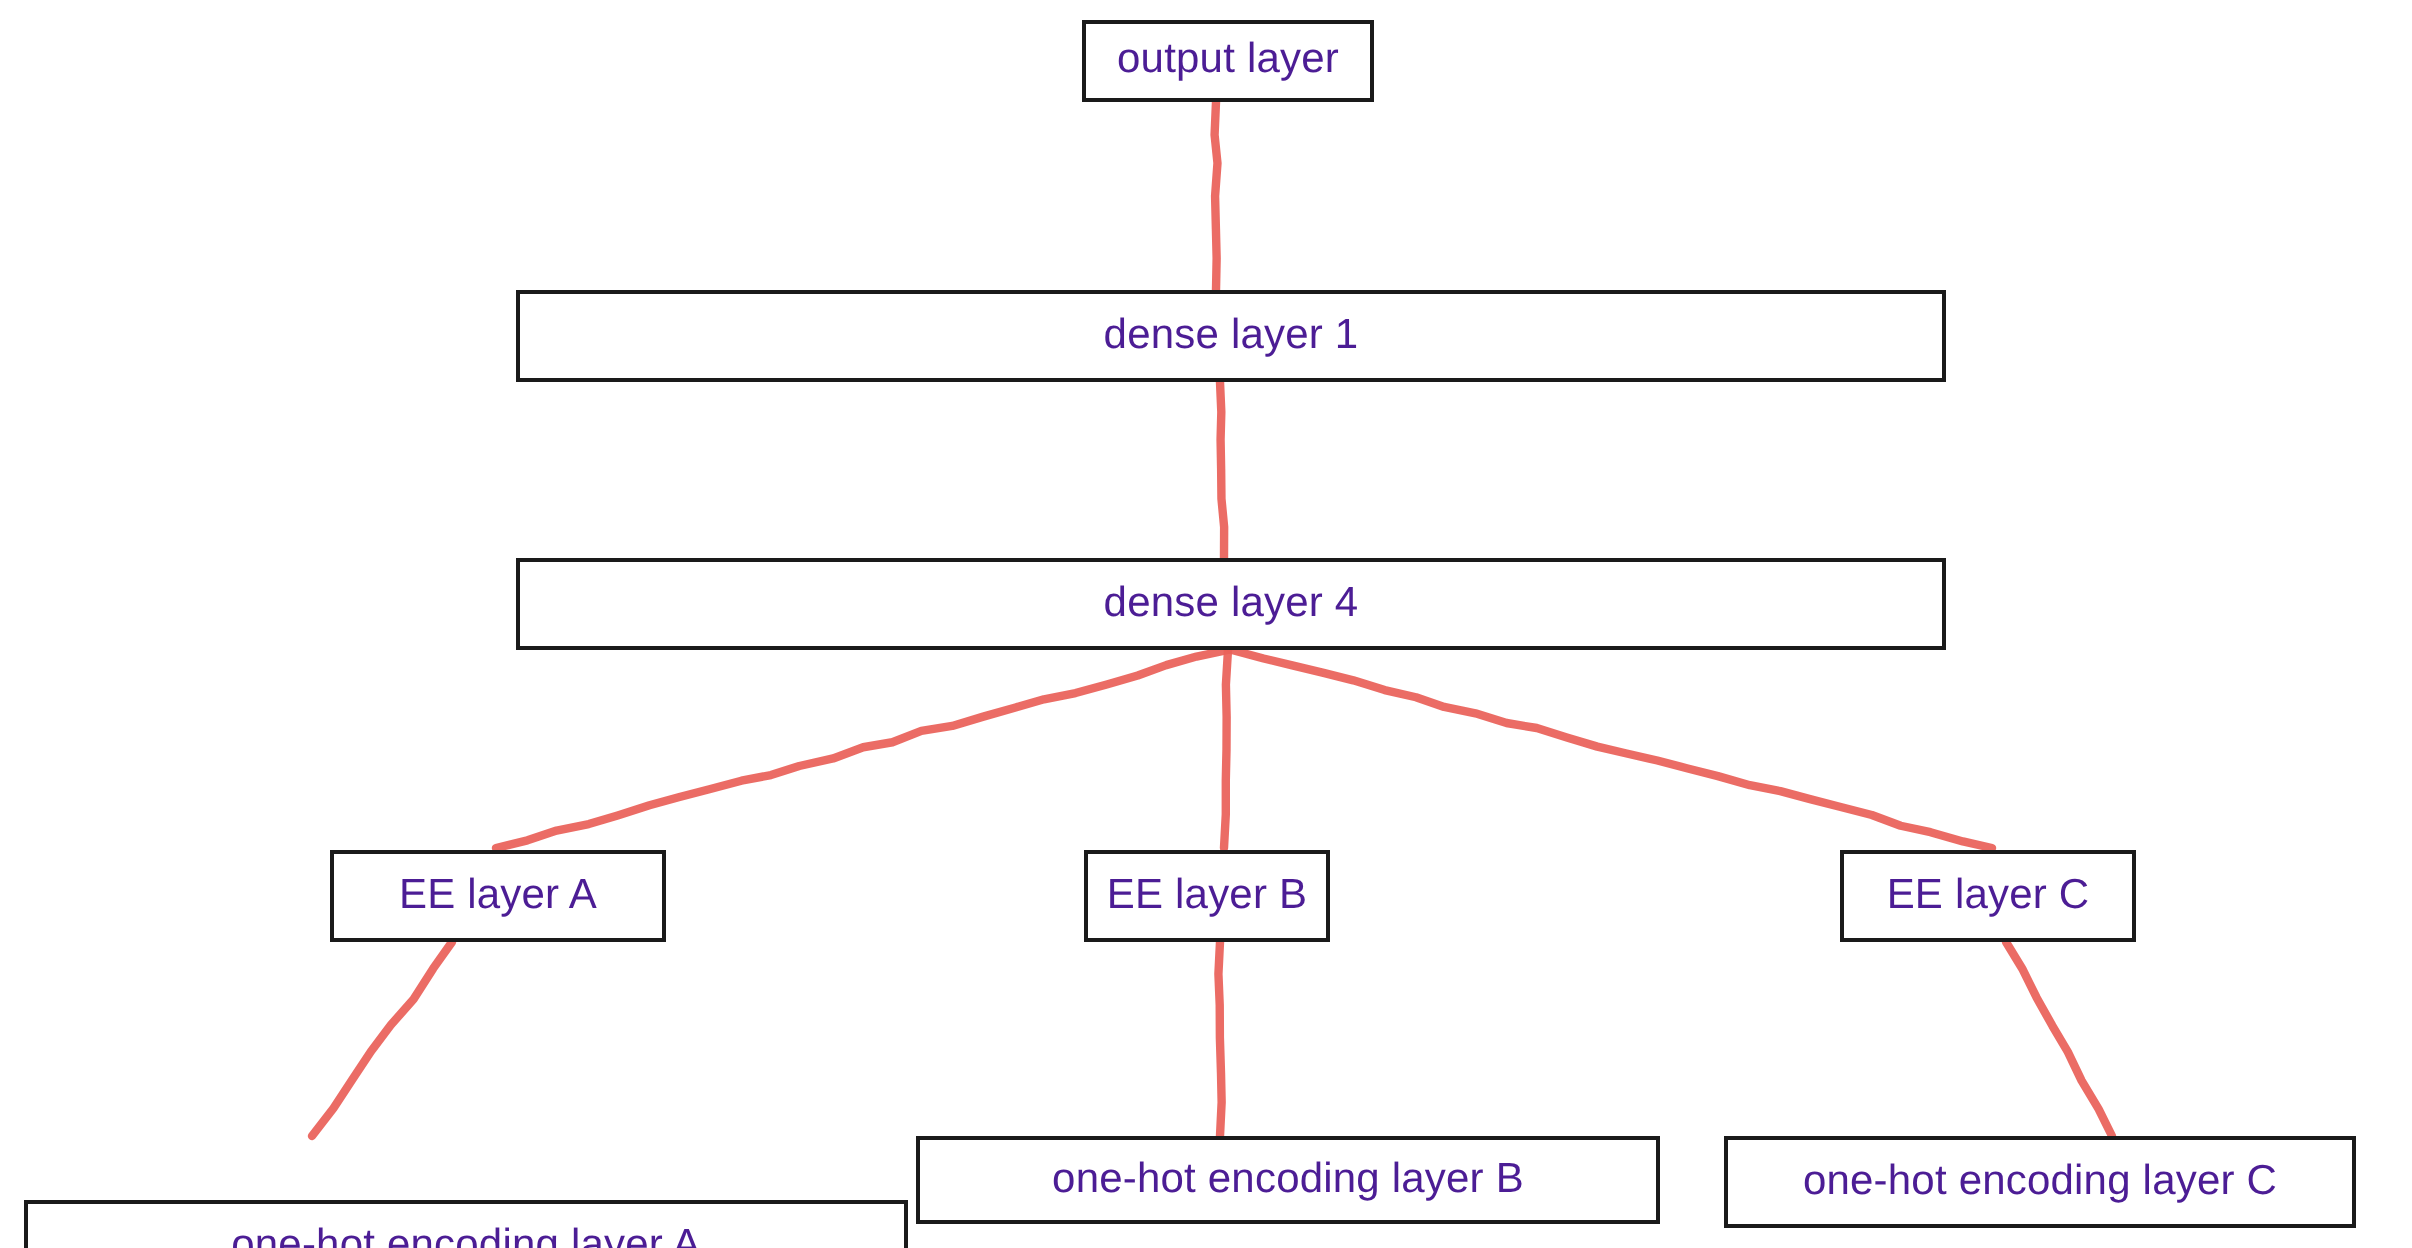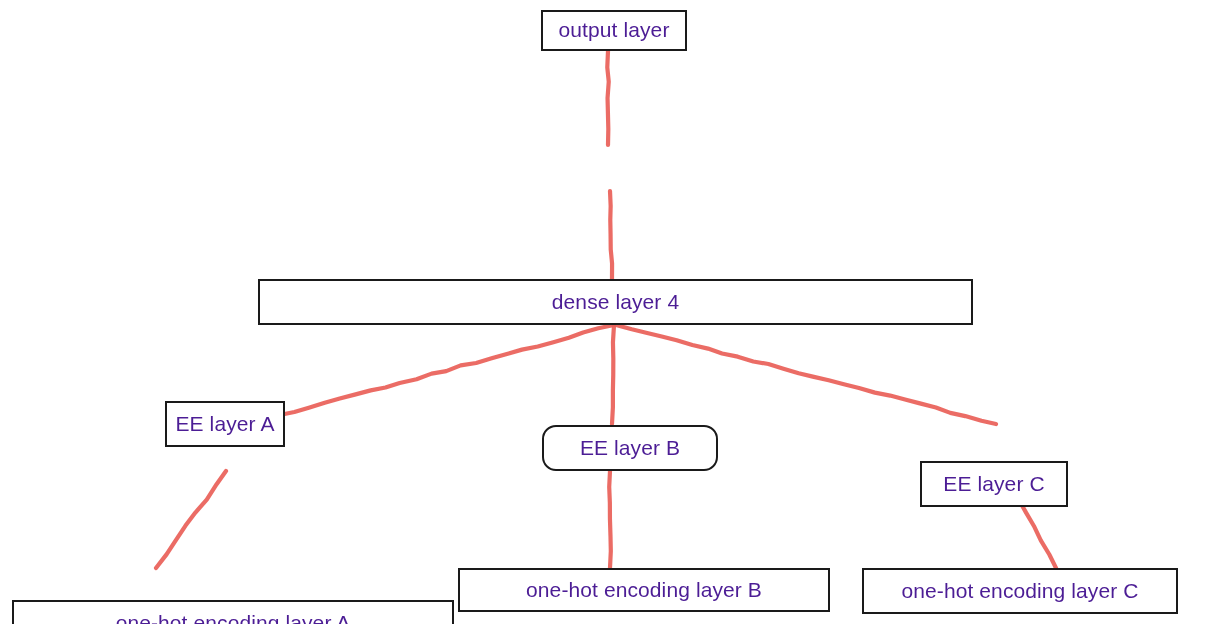--- a/index.html
+++ b/index.html
@@ -61,34 +61,37 @@
         <polyline points="156.00,568.00 166.73,554.13 176.08,539.87 185.54,525.61 195.40,512.52 206.76,499.60 216.62,484.20 226.00,471.00" fill="none" stroke="#ea6159" stroke-width="4.2" stroke-linecap="round" stroke-linejoin="round" opacity="0.93"></polyline>
         <polyline points="610.00,568.00 610.82,551.12 610.50,536.42 609.94,518.77 609.86,502.58 609.21,487.00 610.00,471.00" fill="none" stroke="#ea6159" stroke-width="4.2" stroke-linecap="round" stroke-linejoin="round" opacity="0.93"></polyline>
         <polyline points="1056.00,568.00 1049.33,554.54 1040.79,540.34 1033.91,525.96 1026.20,512.89 1018.26,498.72 1011.07,484.23 1003.00,471.00" fill="none" stroke="#ea6159" stroke-width="4.2" stroke-linecap="round" stroke-linejoin="round" opacity="0.93"></polyline>
       </g>
   </svg>
 
   <div class="node" style="left: 541px; top: 10px; width: 146px; height: 41px; border-color: rgb(26, 26, 26); background: rgb(255, 255, 255);">
     <span class="node-label">output layer</span>
   </div>
 
+  <div class="node" style="left: 258px; top: 145px; width: 715px; height: 46px; border-color: rgb(26, 26, 26); background: rgb(255, 255, 255);">
+    <span class="node-label">dense layer 1</span>
+  </div>
 
   <div class="node" style="left: 258px; top: 279px; width: 715px; height: 46px; border-color: rgb(26, 26, 26); background: rgb(255, 255, 255);">
     <span class="node-label">dense layer 4</span>
   </div>
 
-  <div class="node" style="left: 165px; top: 401px; width: 120px; height: 46px; border-color: rgb(26, 26, 26); background: rgb(255, 255, 255);">
+  <div class="node" style="left: 165px; top: 425px; width: 168px; height: 46px; border-color: rgb(26, 26, 26); background: rgb(255, 255, 255);">
     <span class="node-label">EE layer A</span>
   </div>
 
-  <div class="node" style="left: 542px; top: 425px; width: 176px; height: 46px; border-color: rgb(26, 26, 26); background: rgb(255, 255, 255); border-radius: 14px;">
+  <div class="node" style="left: 542px; top: 425px; width: 123px; height: 46px; border-color: rgb(26, 26, 26); background: rgb(255, 255, 255);">
     <span class="node-label">EE layer B</span>
   </div>
 
-  <div class="node" style="left: 920px; top: 425px; width: 148px; height: 46px; border-color: rgb(26, 26, 26); background: rgb(255, 255, 255); margin-top: 36px;">
+  <div class="node" style="left: 920px; top: 425px; width: 148px; height: 46px; border-color: rgb(26, 26, 26); background: rgb(255, 255, 255);">
     <span class="node-label">EE layer C</span>
   </div>
 
   <div class="node" style="left: 12px; top: 600px; width: 442px; height: 46px; border-color: rgb(26, 26, 26); background: rgb(255, 255, 255);">
     <span class="node-label">one-hot encoding layer A</span>
   </div>
 
   <div class="node" style="left: 458px; top: 568px; width: 372px; height: 44px; border-color: rgb(26, 26, 26); background: rgb(255, 255, 255);">
     <span class="node-label">one-hot encoding layer B</span>
   </div>

